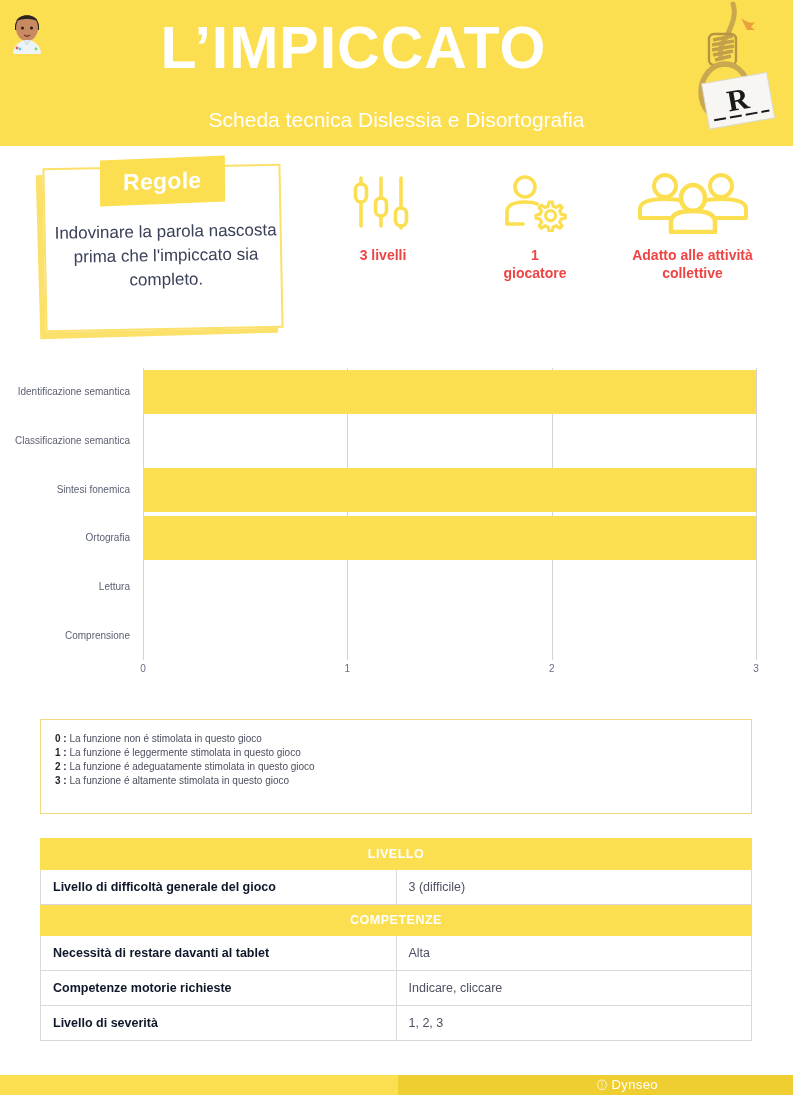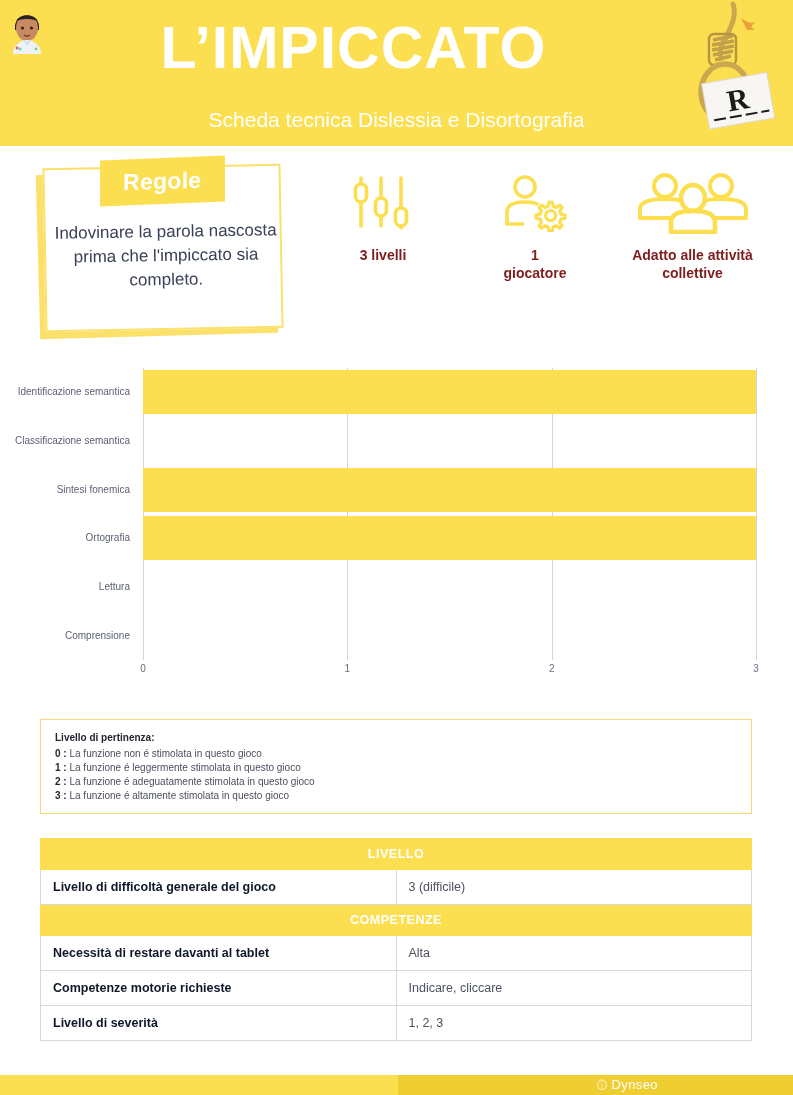--- a/index.html
+++ b/index.html
@@ -77,21 +77,21 @@
 
   
   .features{
     position:absolute;left:310px;top:172px;width:470px;height:140px;
   }
   .feat{
     position:absolute;top:0;text-align:center;
   }
   .feat .ico{height:62px;display:flex;align-items:center;justify-content:center;}
   .feat .cap{
-    margin-top:12px;font-size:14px;font-weight:700;line-height:18px;color:#7f1d1d;
+    margin-top:12px;font-size:14px;font-weight:700;line-height:18px;color:#ef4444;
   }
   .feat-levels{left:8px;width:130px;}
   .feat-players{left:160px;width:130px;}
   .feat-group{left:295px;width:175px;}
 
   
   .chart{
     position:absolute;left:0px;top:368px;width:653px;height:300px;
   }
   .chart-labels{
@@ -309,21 +309,20 @@
     </div>
   <div class="xaxis" id="chart-xaxis">
       <div class="tick-lab" style="left: 143px;">0</div>
       <div class="tick-lab" style="left: 347.333px;">1</div>
       <div class="tick-lab" style="left: 551.667px;">2</div>
       <div class="tick-lab" style="left: 756px;">3</div>
     </div>
 </div>
 
 <div class="legend">
-  <div class="hd">Livello di pertinenza:</div>
   <div id="legend-rows">
       <div class="row"><b>0 : </b><span>La funzione non é stimolata in questo gioco</span></div>
       <div class="row"><b>1 : </b><span>La funzione é leggermente stimolata in questo gioco</span></div>
       <div class="row"><b>2 : </b><span>La funzione é adeguatamente stimolata in questo gioco</span></div>
       <div class="row"><b>3 : </b><span>La funzione é altamente stimolata in questo gioco</span></div>
     </div>
 </div>
 
 <div class="tables">
   <table class="tbl">

